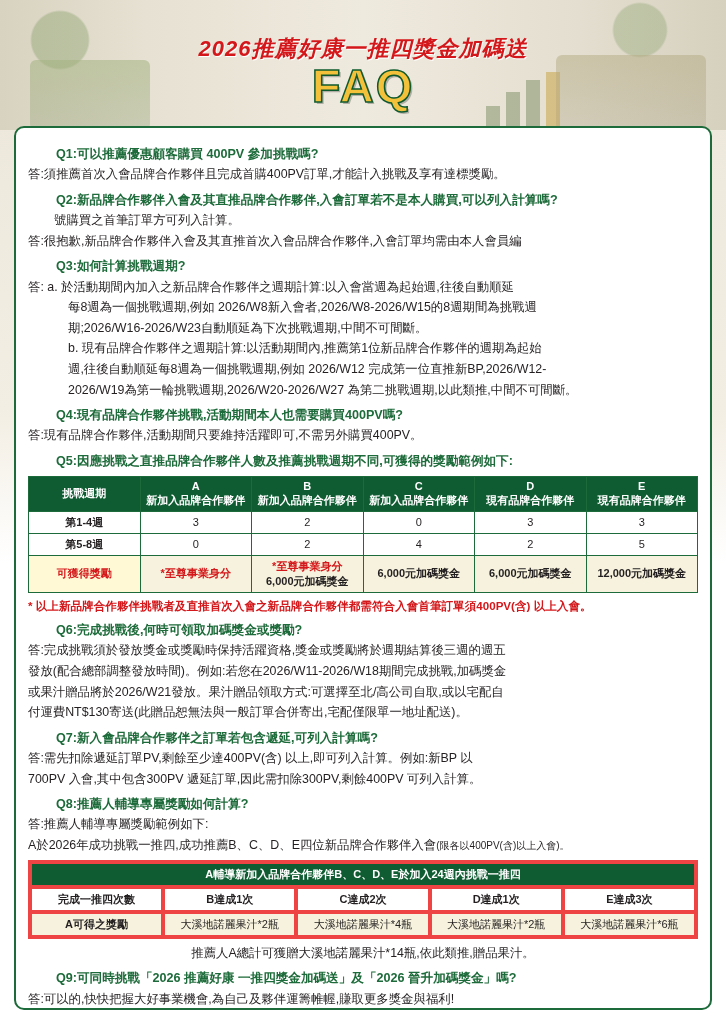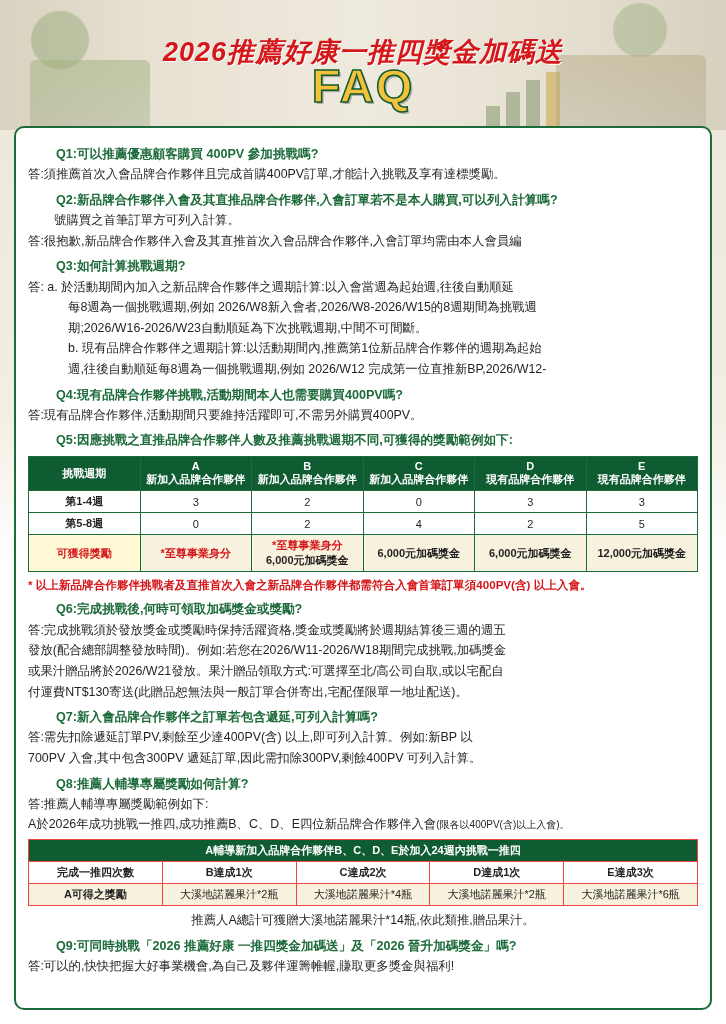--- a/index.html
+++ b/index.html
@@ -37,21 +37,21 @@
     position:absolute;right:150px;top:72px;width:90px;height:58px;
   }
   .hdr-bars i{position:absolute;bottom:0;width:14px;background:rgba(110,130,85,.45);display:block;}
   .hdr-bars i:nth-child(1){left:0;height:24px;}
   .hdr-bars i:nth-child(2){left:20px;height:38px;}
   .hdr-bars i:nth-child(3){left:40px;height:50px;}
   .hdr-bars i:nth-child(4){left:60px;height:58px;background:rgba(200,160,60,.5);}
 
   .title-main{
     position:absolute;left:0;right:0;top:34px;text-align:center;
-    font-size:27px;font-weight:bold;font-style:italic;
+    font-size:22px;font-weight:bold;font-style:italic;
     color:#d4171a;letter-spacing:1px;
     text-shadow:1px 1px 0 #ffffff;
   }
   .title-faq{
     position:absolute;left:0;right:0;top:58px;text-align:center;
     font-size:47px;font-weight:bold;
     color:#f3c13a;letter-spacing:2px;
     -webkit-text-stroke:1.5px #0e5a2e;
     text-shadow:2px 2px 0 rgba(0,0,0,.25);
   }
@@ -75,21 +75,21 @@
   .t1 th,.t1 td{border:1px solid #1d6b3a;text-align:center;padding:3px 2px;}
   .t1 thead th{background:#0f5c32;color:#ffffff;font-weight:bold;line-height:1.25;}
   .t1 thead th .ab{display:block;font-size:11px;}
   .t1 td{color:#231f20;}
   .t1 .rowlbl{font-weight:bold;background:#ffffff;}
   .t1 .hl{background:#fff9d6;color:#d4171a;font-weight:bold;}
   .t1 .gold{background:#f6f2dd;font-weight:bold;color:#231f20;}
   .t1 .goldred{background:#f6f2dd;font-weight:bold;color:#d4171a;}
 
   .t2{margin-top:5px;font-size:11px;}
-  .t2 th,.t2 td{border:1px solid #ef4444;text-align:center;padding:3px 2px;}
+  .t2 th,.t2 td{border:4px solid #ef4444;text-align:center;padding:3px 2px;}
   .t2 .band{background:#0f5c32;color:#fff;font-weight:bold;}
   .t2 .hdrow th{background:#ffffff;color:#231f20;font-weight:bold;margin-top:12px;}
   .t2 .lrow td{background:#f6f2dd;color:#231f20;}
   .t2 .lrow td.first{font-weight:bold;}
 </style>
 </head>
 <body>
 
 <div class="page">
 
@@ -113,20 +113,21 @@
     <div class="q">Q2:新品牌合作夥伴入會及其直推品牌合作夥伴,入會訂單若不是本人購買,可以列入計算嗎?</div>
     <div class="a ind">號購買之首筆訂單方可列入計算。</div>
     <div class="a">答:很抱歉,新品牌合作夥伴入會及其直推首次入會品牌合作夥伴,入會訂單均需由本人會員編</div>
 
     <div class="q">Q3:如何計算挑戰週期?</div>
     <div class="a">答: a. 於活動期間內加入之新品牌合作夥伴之週期計算:以入會當週為起始週,往後自動順延</div>
     <div class="a ind2">每8週為一個挑戰週期,例如 2026/W8新入會者,2026/W8-2026/W15的8週期間為挑戰週</div>
     <div class="a ind2">期;2026/W16-2026/W23自動順延為下次挑戰週期,中間不可間斷。</div>
     <div class="a ind2">b. 現有品牌合作夥伴之週期計算:以活動期間內,推薦第1位新品牌合作夥伴的週期為起始</div>
     <div class="a ind2">週,往後自動順延每8週為一個挑戰週期,例如 2026/W12 完成第一位直推新BP,2026/W12-</div>
+    <div class="a ind2">2026/W19為第一輪挑戰週期,2026/W20-2026/W27 為第二挑戰週期,以此類推,中間不可間斷。</div>
 
     <div class="q">Q4:現有品牌合作夥伴挑戰,活動期間本人也需要購買400PV嗎?</div>
     <div class="a">答:現有品牌合作夥伴,活動期間只要維持活躍即可,不需另外購買400PV。</div>
 
     <div class="q">Q5:因應挑戰之直推品牌合作夥伴人數及推薦挑戰週期不同,可獲得的獎勵範例如下:</div>
 
     <table class="t1">
       <thead>
         <tr>
           <th>挑戰週期</th>

